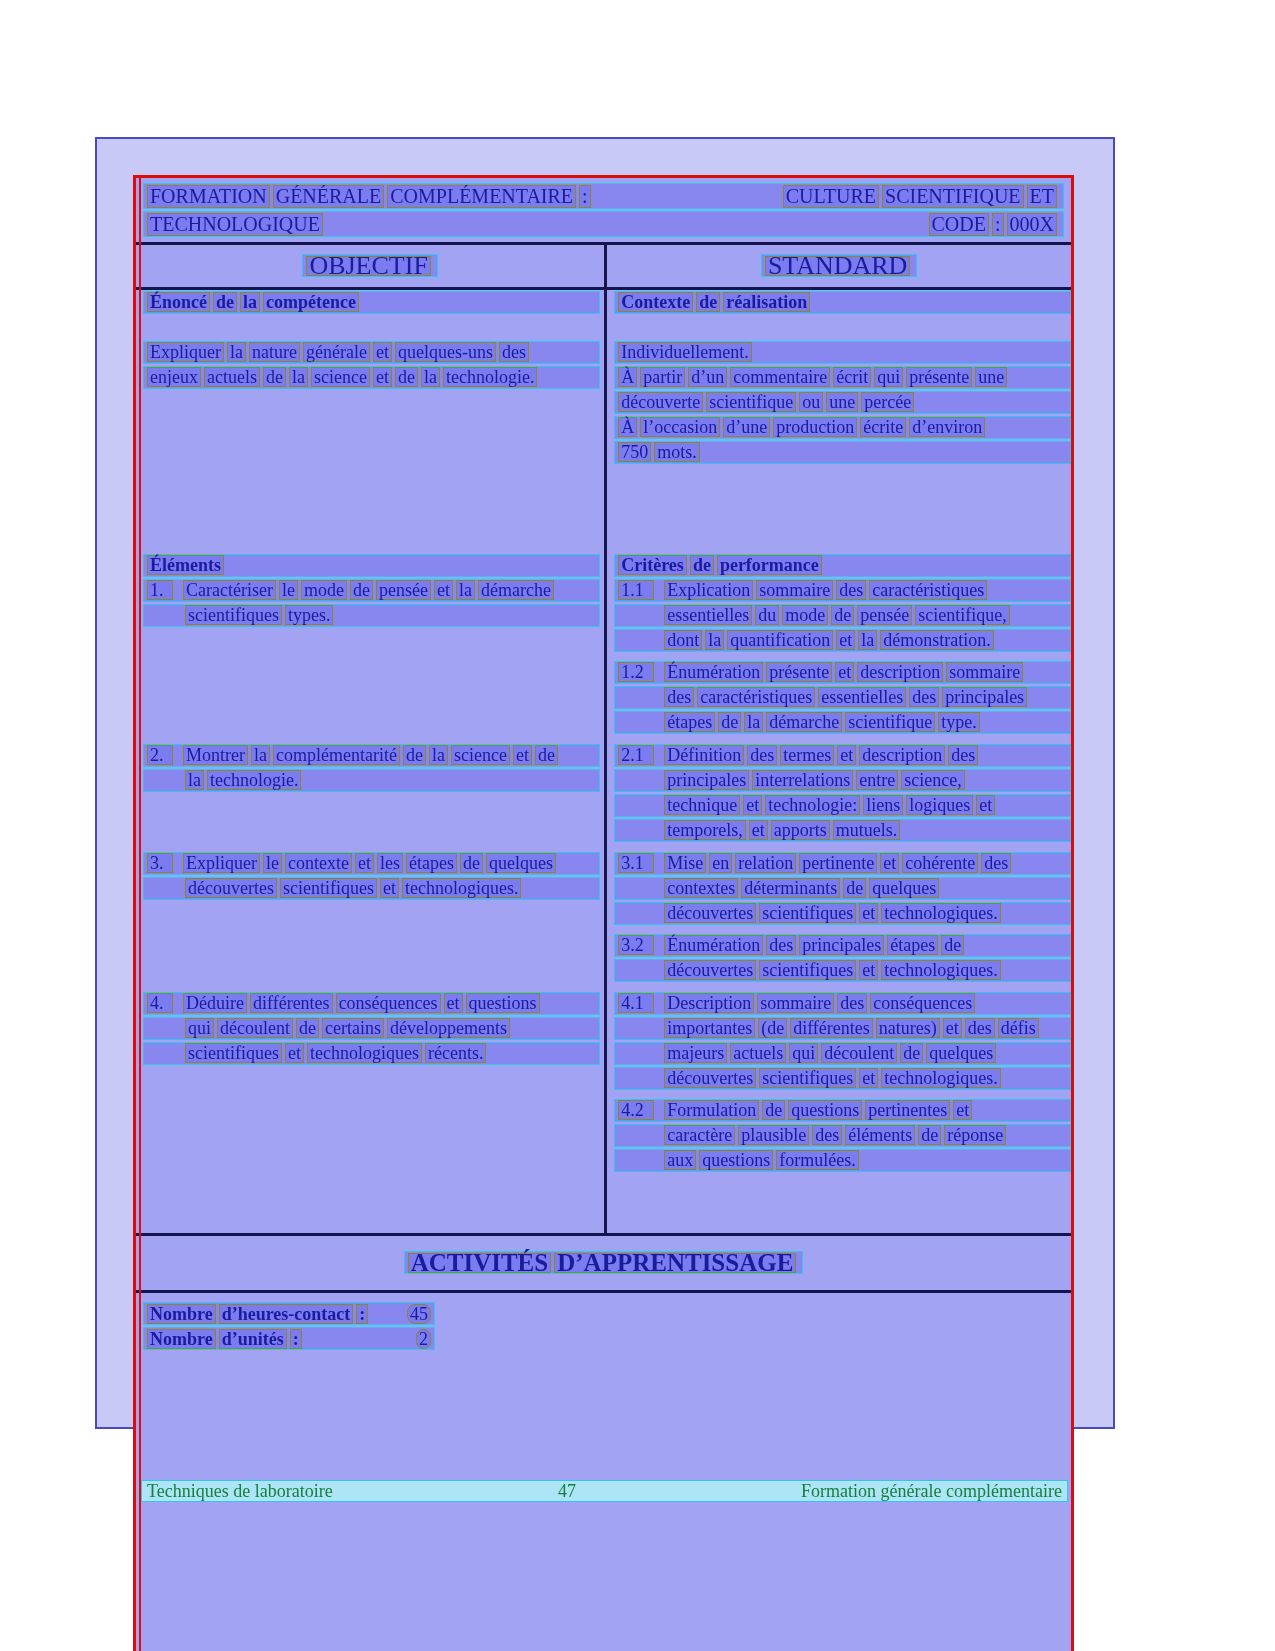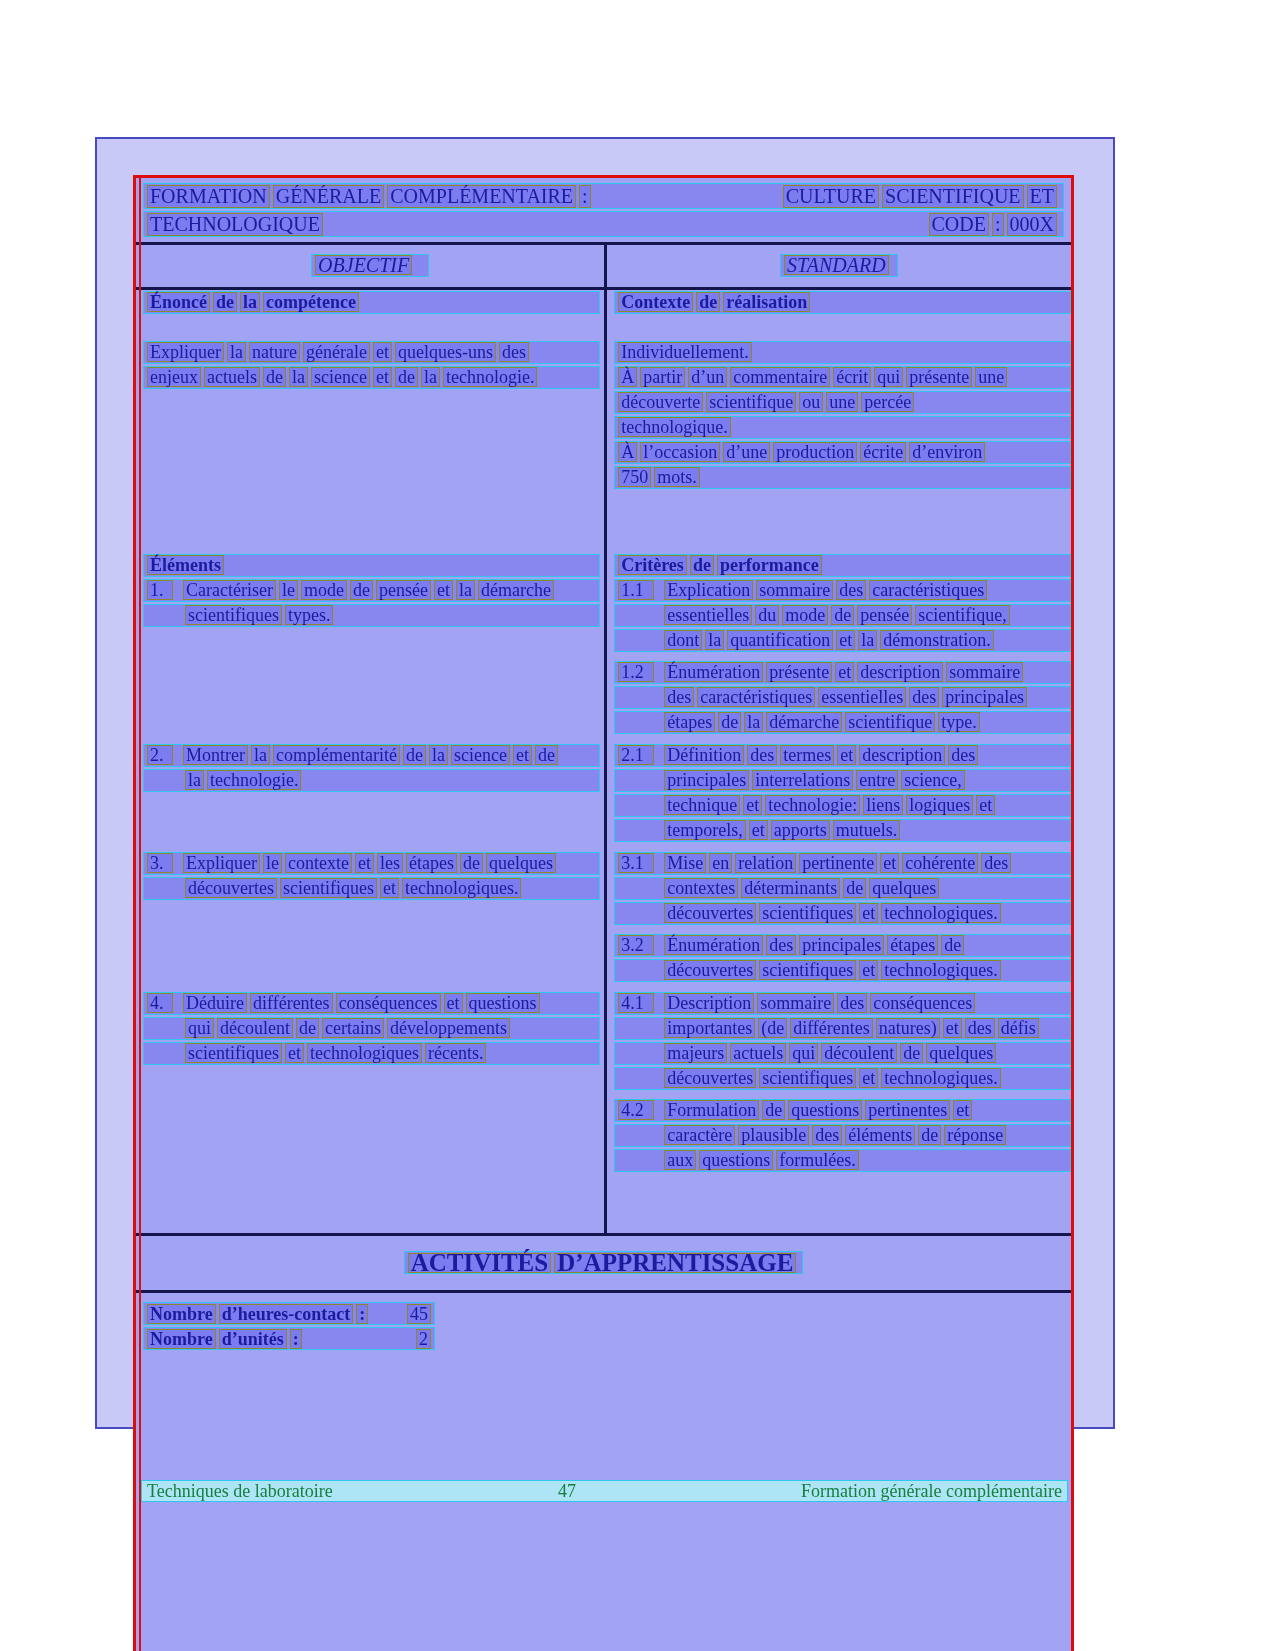--- a/index.html
+++ b/index.html
@@ -35,21 +35,21 @@
   
   .title-block{padding:5px 7px 3px 7px;border-bottom:3px solid #15154d;}
   .title-block .line{font-size:20px;height:24px;line-height:24px;display:flex;justify-content:space-between;}
   .title-block .w{line-height:21px;}
   .tgroup{white-space:nowrap;}
   
   .colheads{display:flex;border-bottom:3px solid #15154d;}
   .colheads .cell{padding:9px 0 8px 0;display:flex;justify-content:center;}
   .cell-l{width:50.4%;border-right:3px solid #15154d;box-sizing:border-box;}
   .cell-r{flex:1;}
-  .colheads .line{font-size:20px;min-width:110px;font-style:italic;}
+  .colheads .line{font-size:26px;min-width:110px;}
   
   .prow{display:flex;}
   .prow .pcell{box-sizing:border-box;}
   .prow .pcell-l{width:50.4%;border-right:3px solid #15154d;padding:1px 4px 0 7px;}
   .prow .pcell-r{flex:1;padding:1px 0 0 7px;}
   .rowA .pcell{min-height:235px;}
   .rowB .pcell{min-height:187px;padding-top:29px;}
   .rowC .pcell{min-height:103px;}
   .rowD .pcell{min-height:132px;}
   .rowE .pcell{min-height:242px;}
@@ -61,21 +61,21 @@
   
   .activites{
     border-bottom:3px solid #15154d;display:flex;justify-content:center;
     padding:15px 0 14px 0;
   }
   .activites .line{font-size:25px;}
   
   .totals{flex:1;padding:9px 0 0 7px;}
   .totline{width:284px;display:flex;align-items:center;}
   .totline .spacer{flex:1;}
-  .totline .w.val{margin-right:0;}
+  .totline .w.val{margin-right:0;border-radius:8px;}
   
   .footer{
     position:absolute;left:141px;top:1480px;width:927px;height:22px;
     background:#ade4f6;border:1px solid #2fc6f0;
     display:flex;justify-content:space-between;align-items:center;
     font-size:18px;color:#15803d;padding:0 2px;box-sizing:border-box;
   }
   .footer .fseg{padding:0 3px;}
 </style>
 </head>
@@ -110,21 +110,20 @@
           <div class="sp25"></div>
           <div class="line"><span class="w">Expliquer</span><span class="w">la</span><span class="w">nature</span><span class="w">générale</span><span class="w">et</span><span class="w">quelques-uns</span><span class="w">des</span></div>
           <div class="line"><span class="w">enjeux</span><span class="w">actuels</span><span class="w">de</span><span class="w">la</span><span class="w">science</span><span class="w">et</span><span class="w">de</span><span class="w">la</span><span class="w">technologie.</span></div>
         </div>
       <div class="pcell pcell-r" id="cellA_r">
           <div class="line"><span class="w b">Contexte</span><span class="w b">de</span><span class="w b">réalisation</span></div>
           <div class="sp25"></div>
           <div class="line"><span class="w">Individuellement.</span></div>
           <div class="line"><span class="w">À</span><span class="w">partir</span><span class="w">d’un</span><span class="w">commentaire</span><span class="w">écrit</span><span class="w">qui</span><span class="w">présente</span><span class="w">une</span></div>
           <div class="line"><span class="w">découverte</span><span class="w">scientifique</span><span class="w">ou</span><span class="w">une</span><span class="w">percée</span></div>
-          <div class="line"><span class="w">technologique.</span></div>
           <div class="line"><span class="w">À</span><span class="w">l’occasion</span><span class="w">d’une</span><span class="w">production</span><span class="w">écrite</span><span class="w">d’environ</span></div>
           <div class="line"><span class="w">750</span><span class="w">mots.</span></div>
         </div>
     </div>
     <div class="prow rowB">
       <div class="pcell pcell-l" id="cellB_l">
           <div class="line"><span class="w b">Éléments</span></div>
           <div class="item">
             <div class="line"><span class="w num">1.</span><span class="w">Caractériser</span><span class="w">le</span><span class="w">mode</span><span class="w">de</span><span class="w">pensée</span><span class="w">et</span><span class="w">la</span><span class="w">démarche</span></div>
             <div class="line cont"><span class="w">scientifiques</span><span class="w">types.</span></div>

